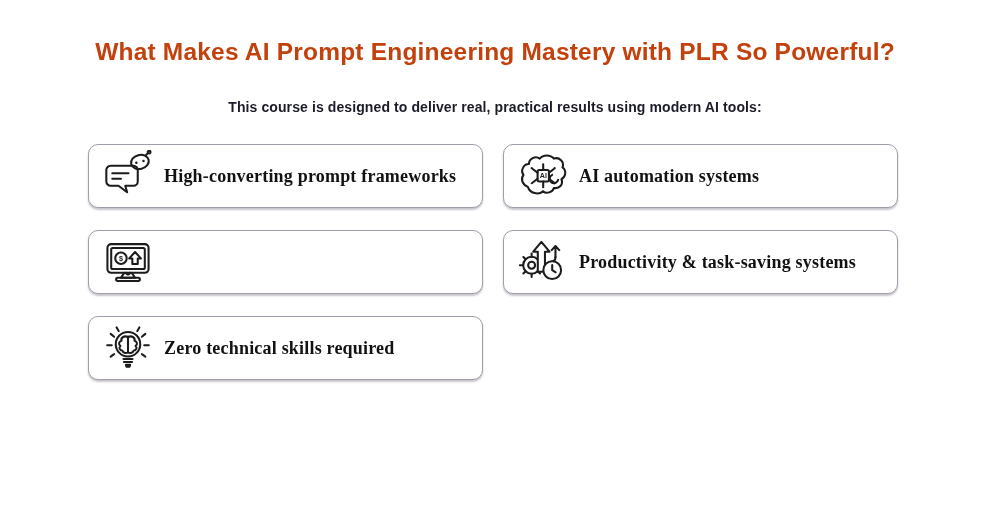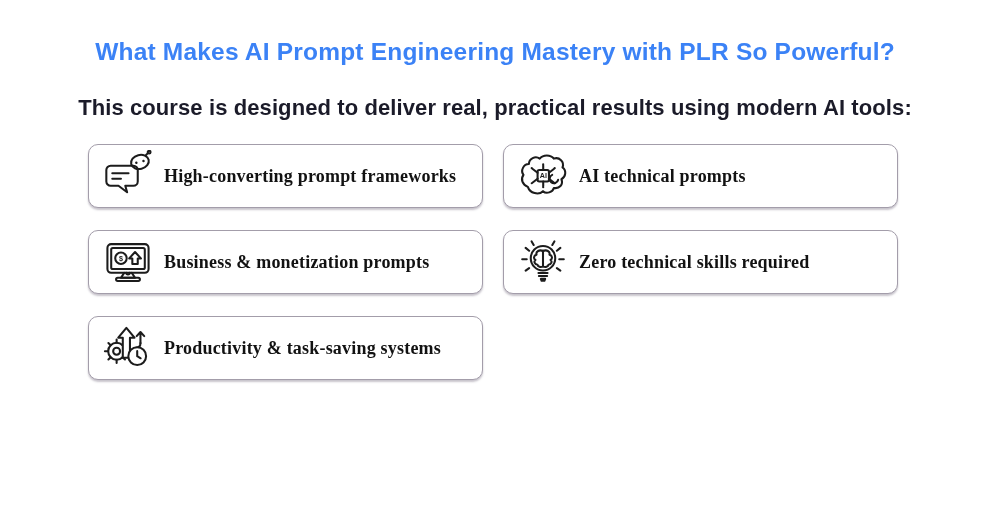--- a/index.html
+++ b/index.html
@@ -4,25 +4,25 @@
 <style>
   html,body{margin:0;padding:0;}
   body{
     width:990px;height:514px;overflow:hidden;background:#ffffff;
     font-family:"Liberation Sans",sans-serif;
   }
   .hero{width:990px;margin:0 auto;text-align:center;}
   .page-title{
     margin:37px 30px 0;
     font-size:24.5px;font-weight:700;letter-spacing:.2px;
-    color:#3b82f6;line-height:29px;
+    color:#c2410c;line-height:29px;
   }
   .page-subtitle{
     margin:30px 40px 0;
-    font-size:22px;font-weight:700;letter-spacing:.1px;
+    font-size:14px;font-weight:700;letter-spacing:.1px;
     color:#1b1b29;line-height:23px;
   }
   .features-grid{
     width:810px;margin:25px 0 0 88px;
     display:grid;grid-template-columns:395px 395px;
     column-gap:20px;row-gap:22px;
   }
   .feature-card{
     height:64px;background:#ffffff;
     border:1px solid #a39daa;border-radius:10px;
@@ -78,64 +78,63 @@
         <text class="t" x="24.3" y="26.3">AI</text>
         <path class="s" d="M19 21l-4.5-3.5M19 26.5L14.5 30M24.2 18.5V14.2M29.5 21l4.5-3.5M29.5 26.5l4.5 3.5M24.2 29v4.3"></path>
         <circle class="f" cx="13.6" cy="16.8" r="1"></circle>
         <circle class="f" cx="13.6" cy="30.7" r="1"></circle>
         <circle class="f" cx="24.2" cy="13.2" r="1"></circle>
         <circle class="f" cx="34.8" cy="16.8" r="1"></circle>
         <circle class="f" cx="34.8" cy="30.7" r="1"></circle>
         <circle class="f" cx="24.2" cy="34.3" r="1"></circle>
       </svg>
     </span>
-    <span class="feature-label">AI technical prompts</span>
+    <span class="feature-label">AI automation systems</span>
   </div>
 
 
 
   <div class="feature-card">
     <span class="icon-wrap">
       <svg viewBox="0 0 48 48">
         <rect class="s" x="5" y="7.5" width="38" height="26.5" rx="3.5"></rect>
         <rect class="s" x="8.5" y="11" width="31" height="19.5" rx="1.5"></rect>
         <circle class="s" cx="17.5" cy="20.5" r="5.3"></circle>
         <text class="t" x="17.5" y="23.1">$</text>
         <path class="s" d="M30.5 14.8l5.4 5.9h-2.9v5.1h-5v-5.1h-2.9z"></path>
         <path class="s" d="M20.5 34l-3 4.5h13l-3-4.5M22.4 34a1.6 1.6 0 0 0 3.2 0"></path>
         <path class="s" d="M14.5 38.5h19a1.5 1.5 0 0 1 0 3h-19a1.5 1.5 0 0 1 0-3z"></path>
       </svg>
     </span>
-    <span class="feature-label">Business &amp; monetization prompts</span>
-  </div>
-
-  <div class="feature-card">
-    <span class="icon-wrap">
-      <svg viewBox="0 0 48 48">
-        <circle class="s" cx="24" cy="20.5" r="11.3"></circle>
-        <path class="s" d="M24 13.3v14.6"></path>
-        <path class="s" d="M24 14c-3.2-1.8-6.8.3-6 3.2-2.6.6-3 3.8-1 4.9-1.8 1.5-.6 4.4 1.9 4.4.4 1.9 2.9 2.7 5.1 1.5"></path>
-        <path class="s" d="M24 14c3.2-1.8 6.8.3 6 3.2 2.6.6 3 3.8 1 4.9 1.8 1.5.6 4.4-1.9 4.4-.4 1.9-2.9 2.7-5.1 1.5"></path>
-        <path class="s" d="M19.8 34.2h8.4M20.2 37h7.6"></path>
-        <path class="s" d="M22 39.6h4l-.7 1.7h-2.6z"></path>
-        <path class="s" d="M4.8 21.5h4.2M39 21.5h4.2M8 11l3.2 2.6M36.8 13.6L40 11M8 32l3.2-2.4M36.8 29.6L40 32M13.5 5l1.9 3.3M34.5 5l-1.9 3.3"></path>
-      </svg>
-    </span>
-    <span class="feature-label">Zero technical skills required</span>
   </div>
 
   <div class="feature-card">
     <span class="icon-wrap">
       <svg viewBox="0 0 48 48">
         <circle class="s" cx="13.5" cy="27" r="7.8"></circle>
         <path class="s" d="M21.3 27h3M19 32.5l2.2 2.1M13.5 34.8v3M8 32.5l-2.1 2.1M5.7 27h-3M8 21.5l-2.1-2.1M13.5 19.2v-3M19 21.5l2.2-2.1"></path>
         <circle class="sw" cx="13.5" cy="27" r="3.2"></circle>
         <path class="sw" d="M22.5 5.5L15 14.5h4.2V33h6.6V14.5H30z"></path>
         <path class="s" d="M35.5 19.5V9.8M32 13l3.5-3.8L39 13"></path>
         <path class="s" d="M35.5 19.5c0 2.5-1.8 4-4.2 4.2"></path>
         <circle class="sw" cx="32.5" cy="31.5" r="8.2"></circle>
         <path class="s" d="M32.5 31.5v-4.6M32.5 31.5l3.2 2"></path>
       </svg>
     </span>
     <span class="feature-label">Productivity &amp; task-saving systems</span>
   </div>
 
+  <div class="feature-card">
+    <span class="icon-wrap">
+      <svg viewBox="0 0 48 48">
+        <circle class="s" cx="24" cy="20.5" r="11.3"></circle>
+        <path class="s" d="M24 13.3v14.6"></path>
+        <path class="s" d="M24 14c-3.2-1.8-6.8.3-6 3.2-2.6.6-3 3.8-1 4.9-1.8 1.5-.6 4.4 1.9 4.4.4 1.9 2.9 2.7 5.1 1.5"></path>
+        <path class="s" d="M24 14c3.2-1.8 6.8.3 6 3.2 2.6.6 3 3.8 1 4.9 1.8 1.5.6 4.4-1.9 4.4-.4 1.9-2.9 2.7-5.1 1.5"></path>
+        <path class="s" d="M19.8 34.2h8.4M20.2 37h7.6"></path>
+        <path class="s" d="M22 39.6h4l-.7 1.7h-2.6z"></path>
+        <path class="s" d="M4.8 21.5h4.2M39 21.5h4.2M8 11l3.2 2.6M36.8 13.6L40 11M8 32l3.2-2.4M36.8 29.6L40 32M13.5 5l1.9 3.3M34.5 5l-1.9 3.3"></path>
+      </svg>
+    </span>
+    <span class="feature-label">Zero technical skills required</span>
+  </div>
+
 </div>
 
 </body></html>

